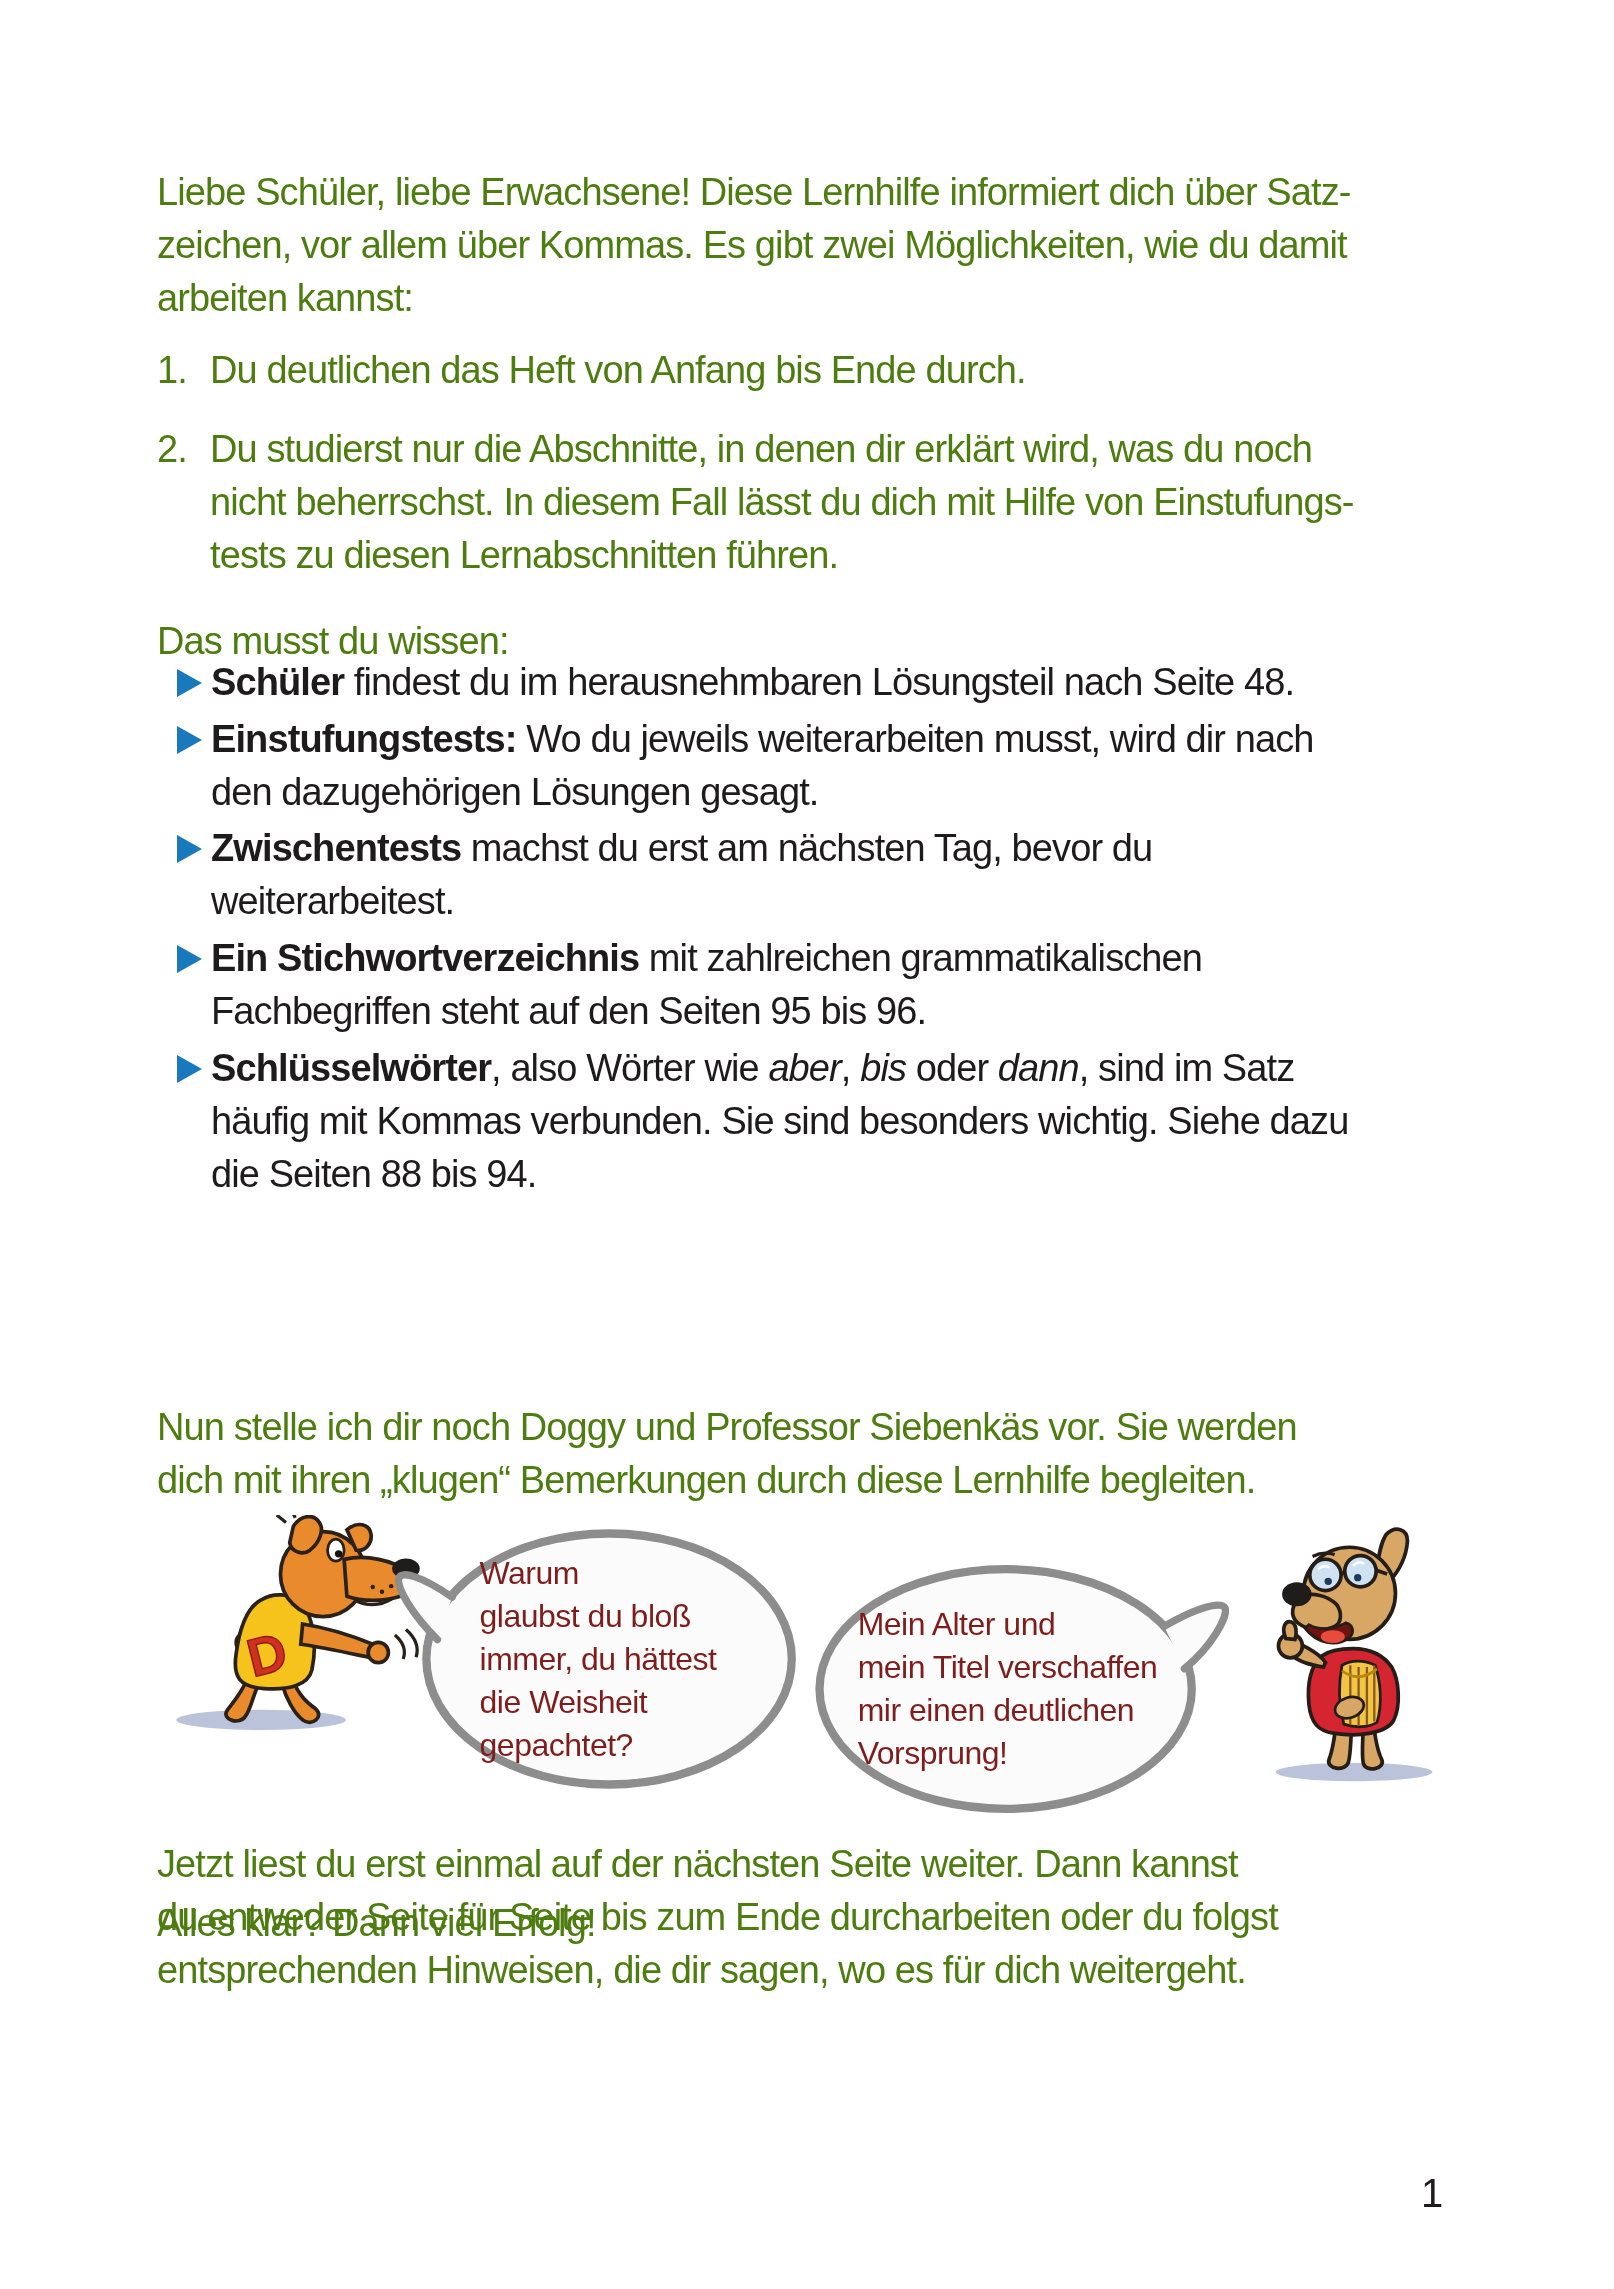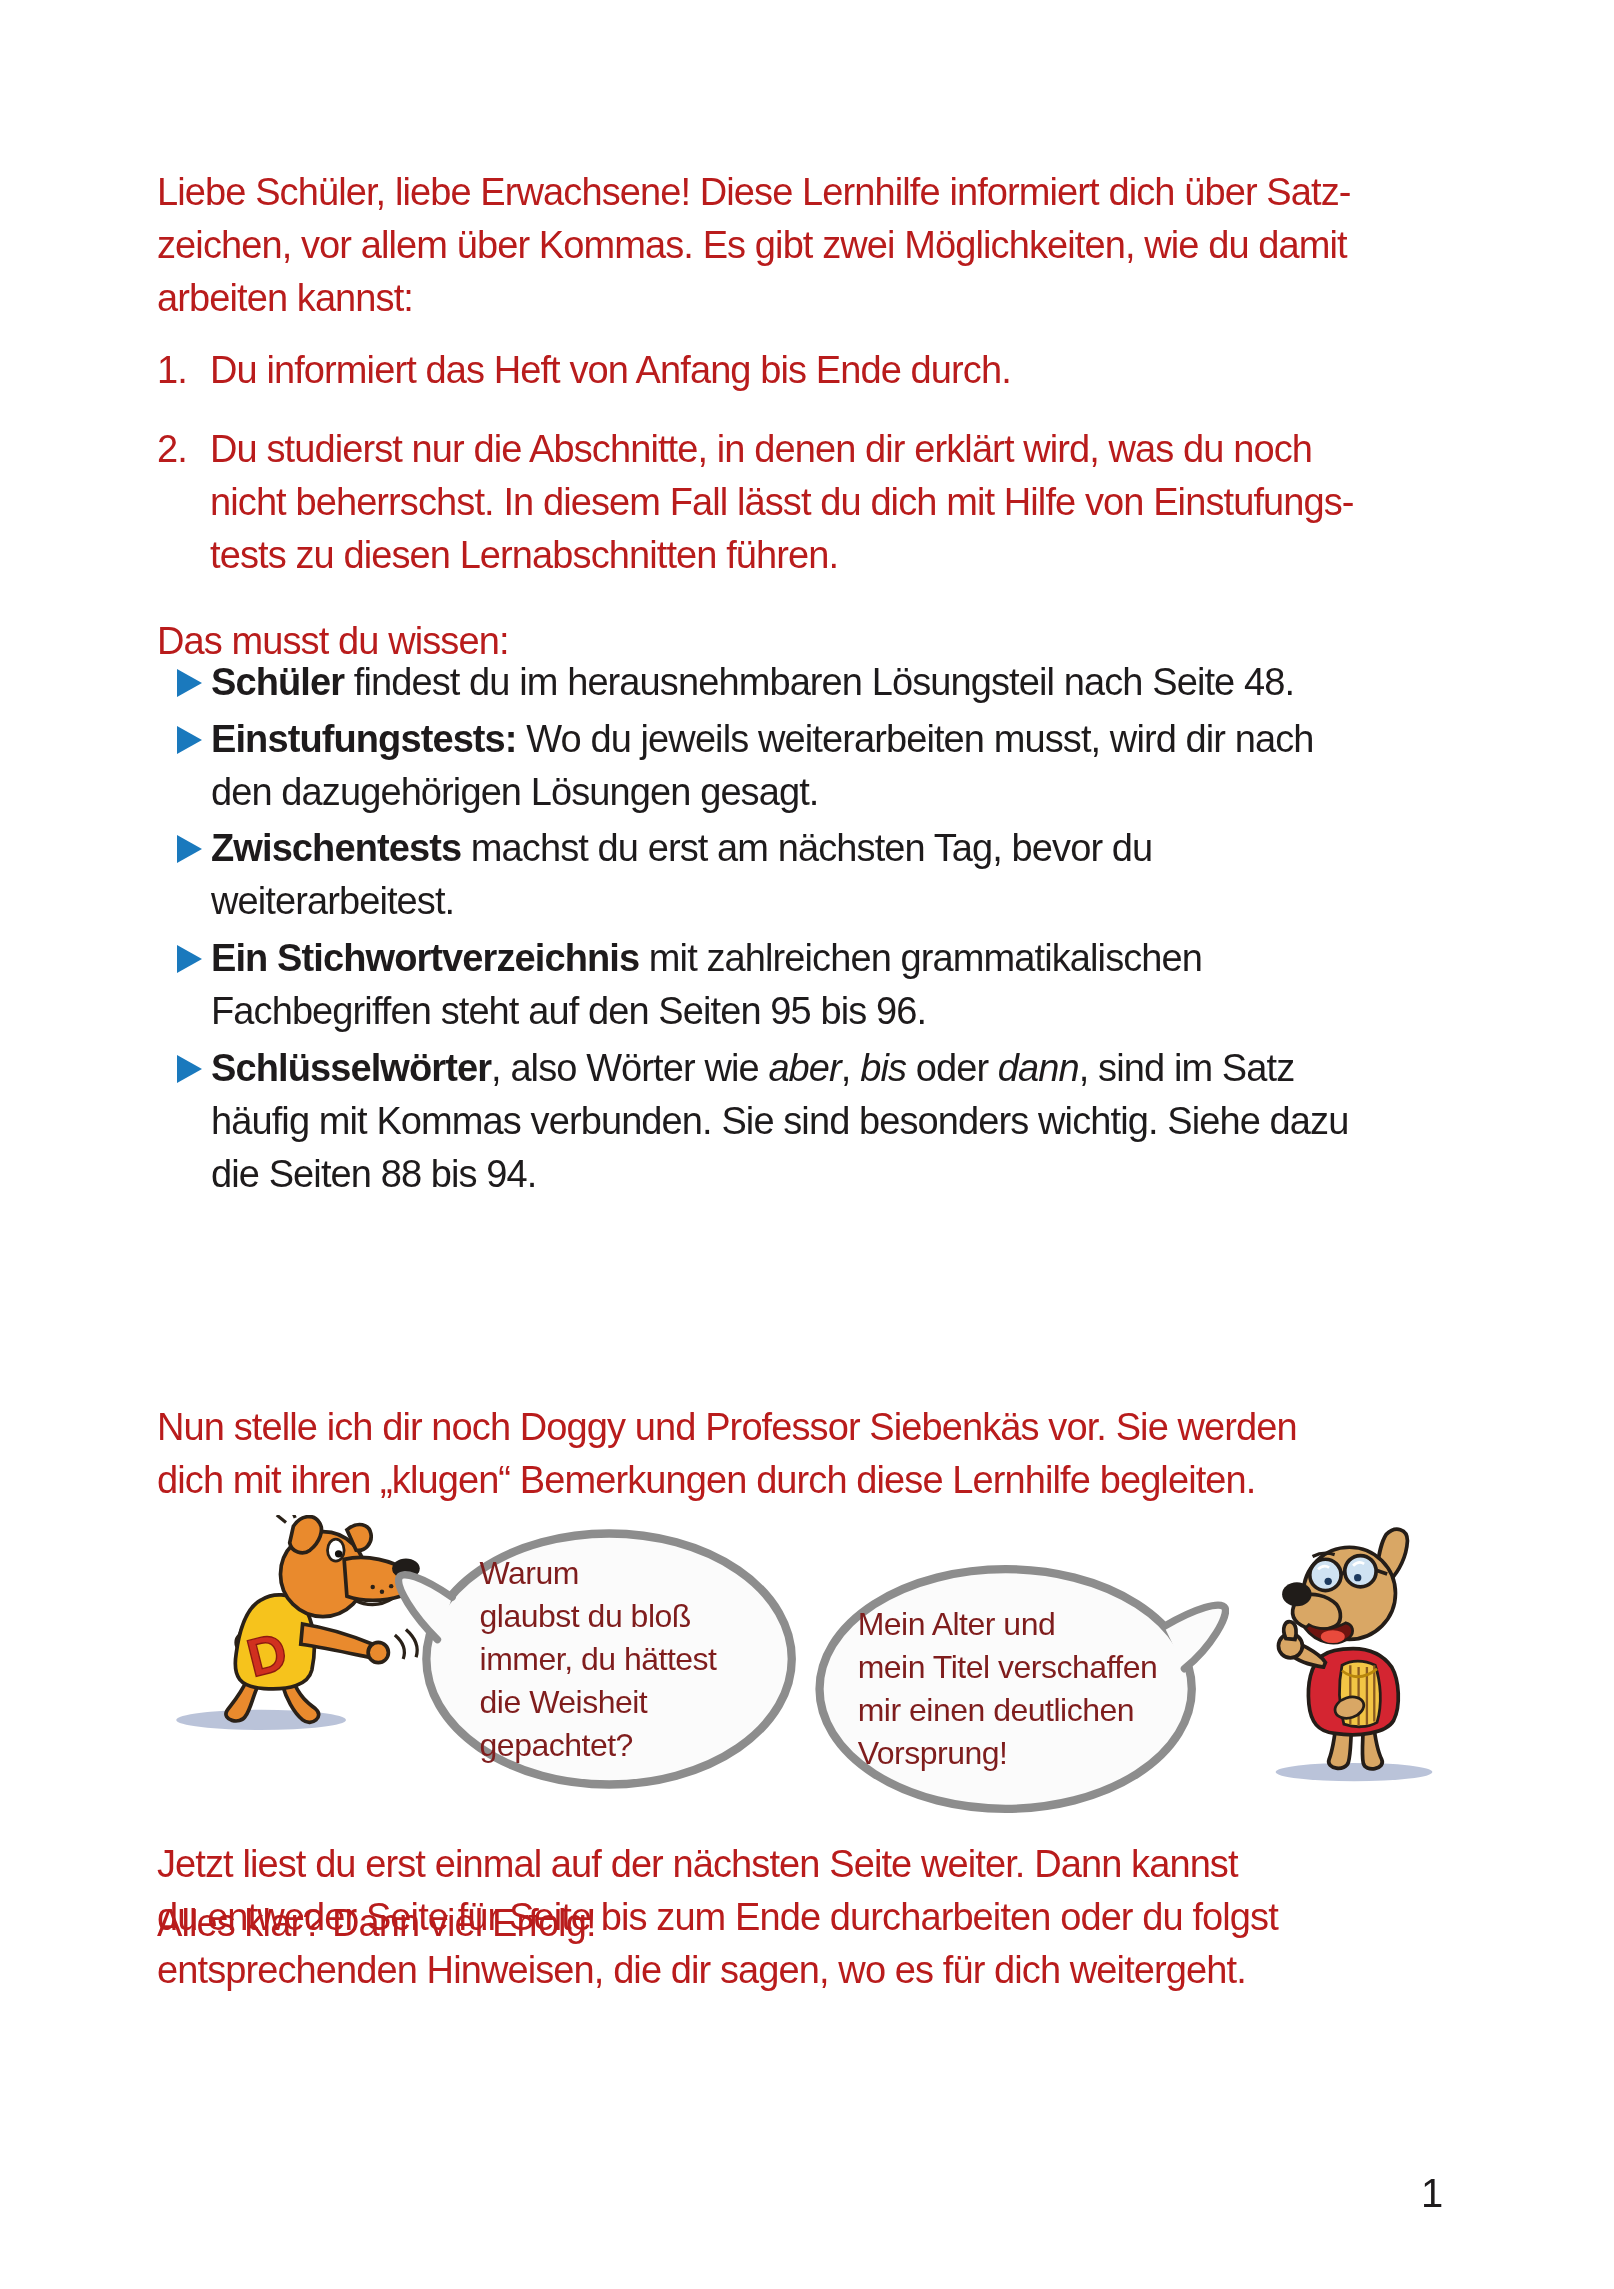--- a/index.html
+++ b/index.html
@@ -11,21 +11,21 @@
     position:relative;
     overflow:hidden;
   }
   .abs{position:absolute;}
   .para{
     left:157px;
     font-size:38px;
     line-height:53px;
     letter-spacing:-0.9px;
     white-space:pre;
-    color:#b91c1c;
+    color:#4d7c0f;
   }
   .numrow{display:flex;}
   .numcol{width:53px;flex:0 0 53px;}
   .bulletlist{left:157px;}
   .bullet{display:flex;margin-bottom:3.7px;}
   .bmark{width:54px;flex:0 0 54px;}
   .tri{
     display:block;width:0;height:0;margin:13px 0 0 20px;
     border-left:25px solid #1a79bd;
     border-top:14px solid transparent;
@@ -47,21 +47,21 @@
 </style>
 </head>
 <body>
 
 <div class="abs para" style="top:166px;">Liebe Schüler, liebe Erwachsene! Diese Lernhilfe informiert dich über Satz-
 zeichen, vor allem über Kommas. Es gibt zwei Möglichkeiten, wie du damit
 arbeiten kannst:</div>
 
 <div class="abs para numrow" style="top:344px;">
   <span class="numcol">1.</span>
-  <span>Du informiert das Heft von Anfang bis Ende durch.</span>
+  <span>Du deutlichen das Heft von Anfang bis Ende durch.</span>
 </div>
 <div class="abs para numrow" style="top:423px;">
   <span class="numcol">2.</span>
   <span>Du studierst nur die Abschnitte, in denen dir erklärt wird, was du noch
 nicht beherrschst. In diesem Fall lässt du dich mit Hilfe von Einstufungs-
 tests zu diesen Lernabschnitten führen.</span>
 </div>
 
 <div class="abs para" style="top:615px;">Das musst du wissen:</div>
 

